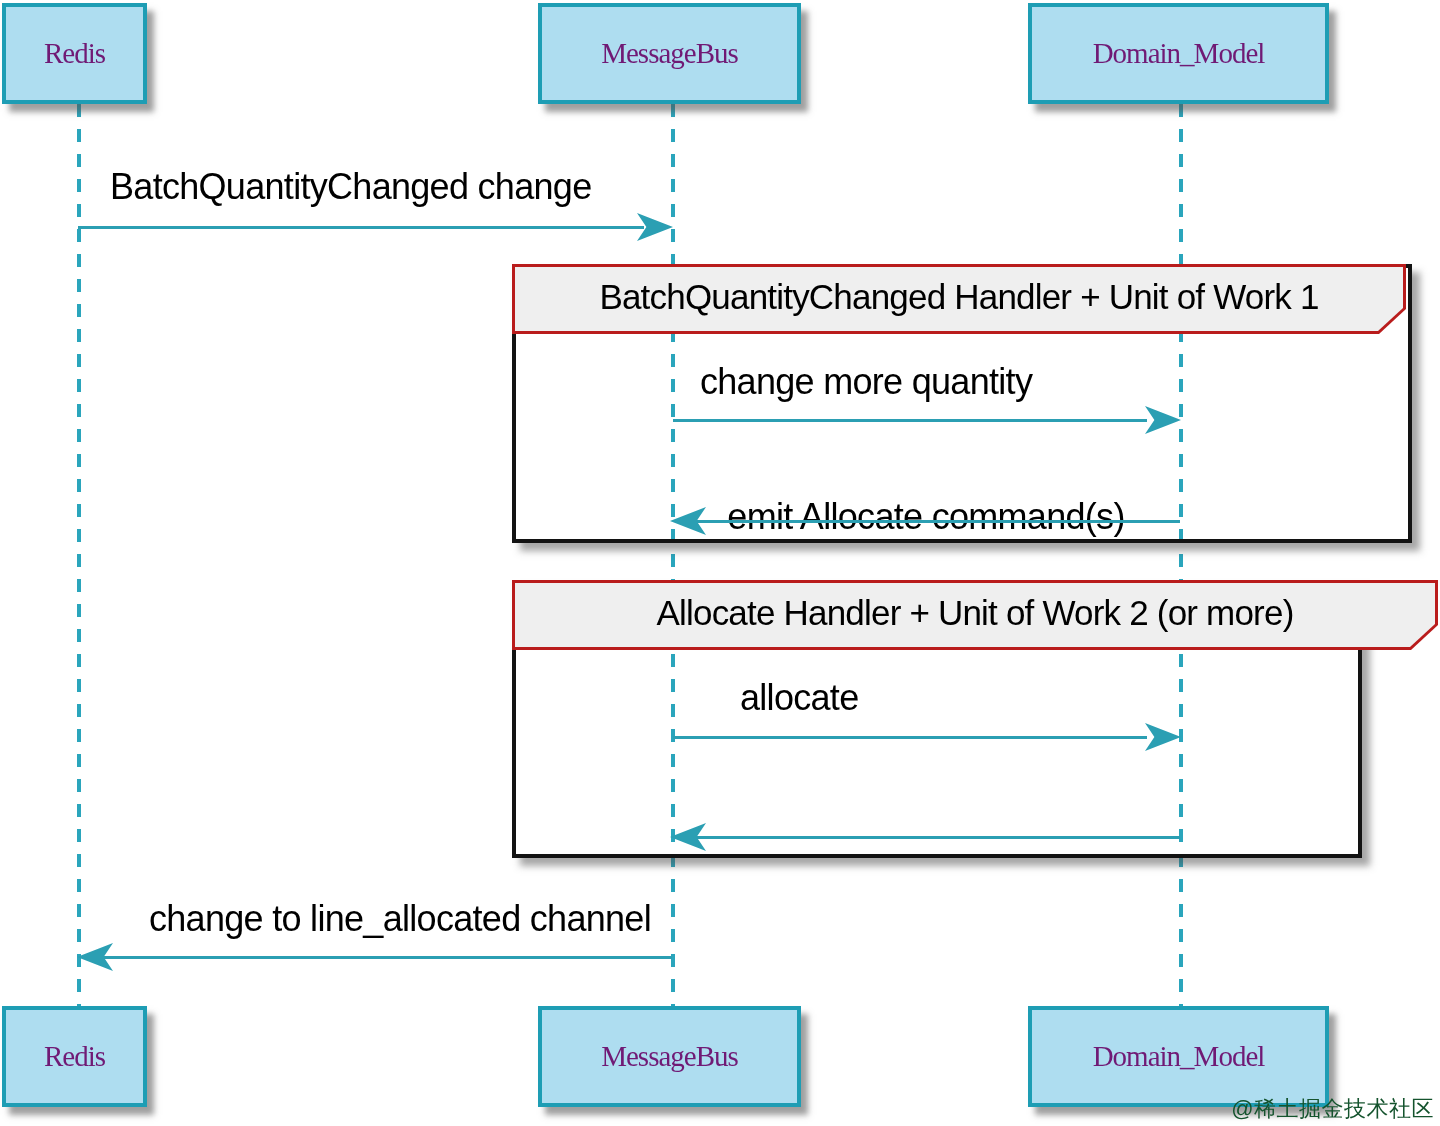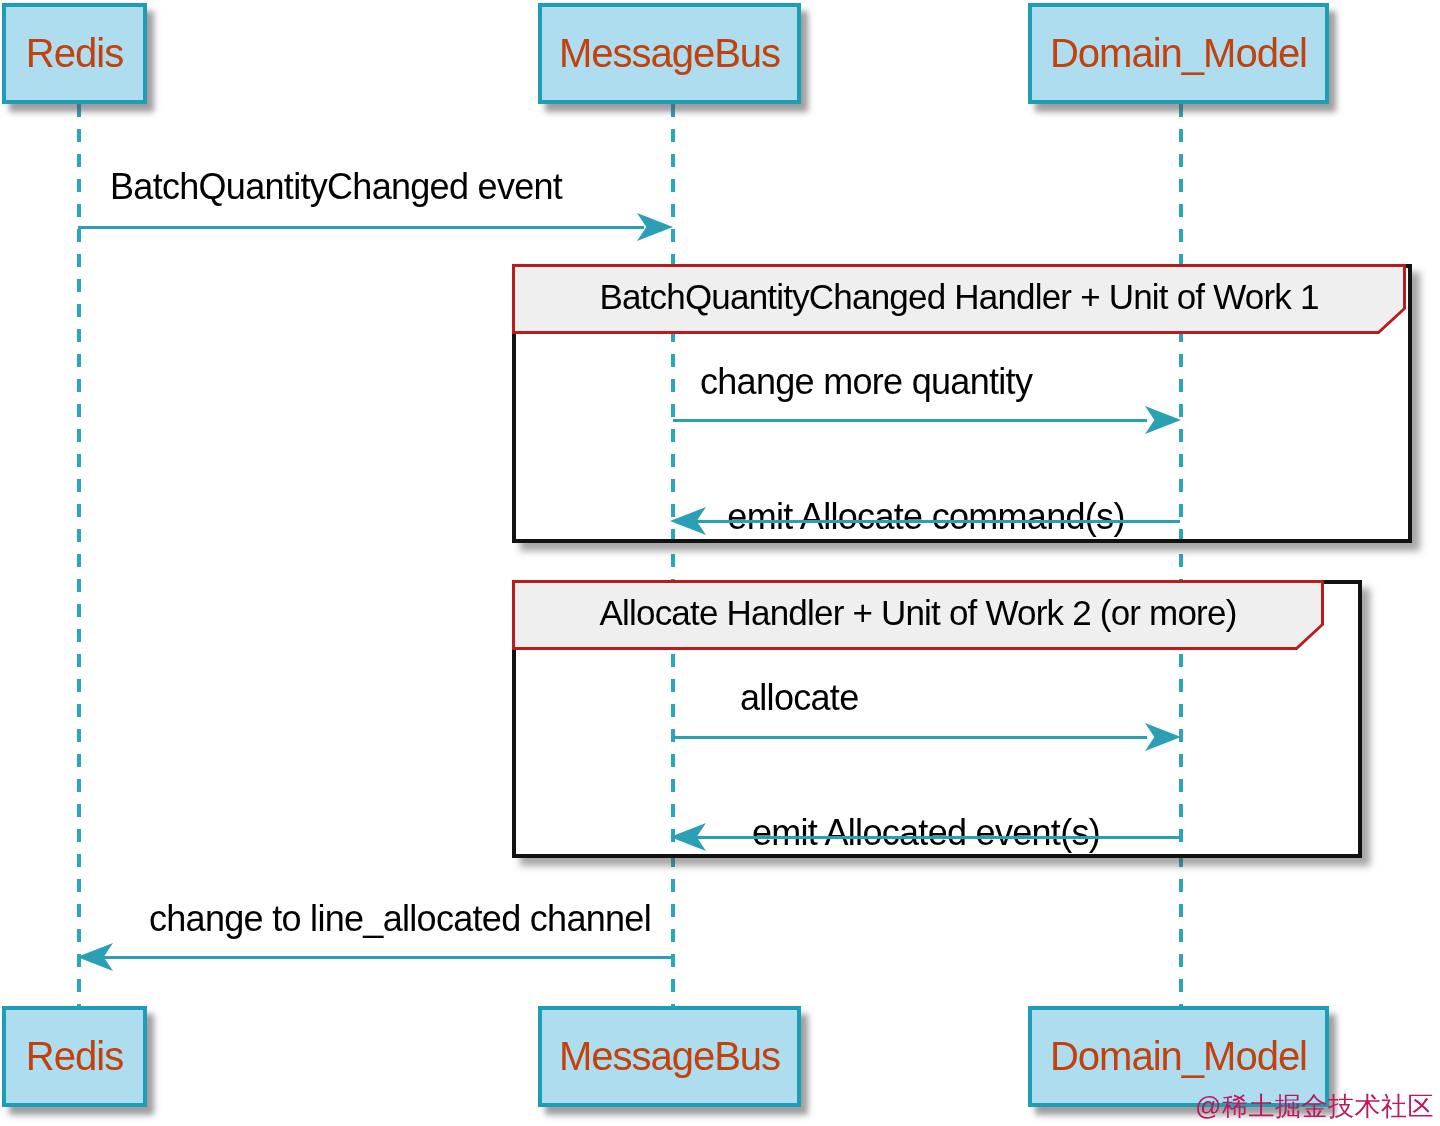--- a/index.html
+++ b/index.html
@@ -11,21 +11,21 @@
   .lifeline{
     position:absolute;top:104px;height:903px;width:4px;z-index:2;
     background:repeating-linear-gradient(to bottom,#2aa5bc 0 13px,transparent 13px 25px);
   }
   
   .actor{
     position:absolute;height:101px;box-sizing:border-box;z-index:5;
     background:#aeddf0;border:4px solid #1e9db4;
     box-shadow:7px 8px 6px rgba(80,80,80,.55);
     display:flex;align-items:center;justify-content:center;
-    font-size:40px;letter-spacing:-1px;color:#c2410c;
+    font-size:29px;letter-spacing:-1px;color:#701a75;font-family:Liberation Serif, serif;
   }
   
   .frame{
     position:absolute;box-sizing:border-box;z-index:4;
     border:4px solid #121212;background:transparent;
     box-shadow:8px 8px 7px rgba(80,80,80,.5);
   }
   .frame-header{
     position:absolute;left:0;top:0;z-index:4;
     background:#b91c1c;
@@ -50,21 +50,21 @@
     position:absolute;height:3px;background:#2b9fb3;z-index:6;
   }
   .arrowhead{
     position:absolute;width:36px;height:28px;background:#2b9fb3;z-index:7;
   }
   .ah-right{clip-path:polygon(0 0,100% 50%,0 100%,26% 50%);}
   .ah-left{clip-path:polygon(100% 0,0 50%,100% 100%,74% 50%);}
   
   .watermark{
     position:absolute;right:6px;bottom:2px;z-index:10;
-    font-size:26px;color:#be185d;letter-spacing:0.5px;
+    font-size:22px;color:#14532d;letter-spacing:0.5px;
   }
   .align-right{text-align:right;}
   .align-center{text-align:center;margin-top:33px;}
 </style>
 </head>
 <body>
 
 <div class="stage">
 
   <div class="lifeline" style="left:77px;"></div>
@@ -72,43 +72,42 @@
   <div class="lifeline" style="left:1179px;"></div>
 
   <div class="frame" style="left:512px;top:264px;width:900px;height:279px;"></div>
   <div class="frame-header" style="left:512px;top:264px;width:894px;height:70px;">
     <div class="frame-header-inner">
       <span class="frame-title">BatchQuantityChanged Handler + Unit of Work 1</span>
     </div>
   </div>
 
   <div class="frame" style="left:512px;top:580px;width:850px;height:278px;"></div>
-  <div class="frame-header" style="left:512px;top:580px;width:812px;height:70px;">
+  <div class="frame-header" style="left:512px;top:580px;width:926px;height:70px;">
     <div class="frame-header-inner">
       <span class="frame-title">Allocate Handler + Unit of Work 2 (or more)</span>
     </div>
   </div>
 
-  <div class="msg-label" style="left:110px;top:165px;">BatchQuantityChanged event</div>
+  <div class="msg-label" style="left:110px;top:165px;">BatchQuantityChanged change</div>
   <div class="msg-line" style="left:78px;top:226px;width:566px;"></div>
   <div class="arrowhead ah-right" style="left:637px;top:213px;"></div>
 
   <div class="msg-label" style="left:700px;top:360px;">change more quantity</div>
   <div class="msg-line" style="left:673px;top:419px;width:474px;"></div>
   <div class="arrowhead ah-right" style="left:1145px;top:406px;"></div>
 
   <div class="msg-label align-center" style="left:672px;top:462px;width:508px;">emit Allocate command(s)</div>
   <div class="msg-line" style="left:684px;top:520px;width:496px;"></div>
   <div class="arrowhead ah-left" style="left:670px;top:507px;"></div>
 
   <div class="msg-label" style="left:740px;top:676px;">allocate</div>
   <div class="msg-line" style="left:673px;top:736px;width:474px;"></div>
   <div class="arrowhead ah-right" style="left:1145px;top:723px;"></div>
 
-  <div class="msg-label align-center" style="left:672px;top:778px;width:508px;">emit Allocated event(s)</div>
   <div class="msg-line" style="left:684px;top:836px;width:496px;"></div>
   <div class="arrowhead ah-left" style="left:670px;top:823px;"></div>
 
   <div class="msg-label align-right" style="left:79px;top:897px;width:572px;">change to line_allocated channel</div>
   <div class="msg-line" style="left:91px;top:956px;width:581px;"></div>
   <div class="arrowhead ah-left" style="left:77px;top:943px;"></div>
 
   <div class="actor" style="left:2px;top:3px;width:145px;">
     <span>Redis</span>
   </div>

